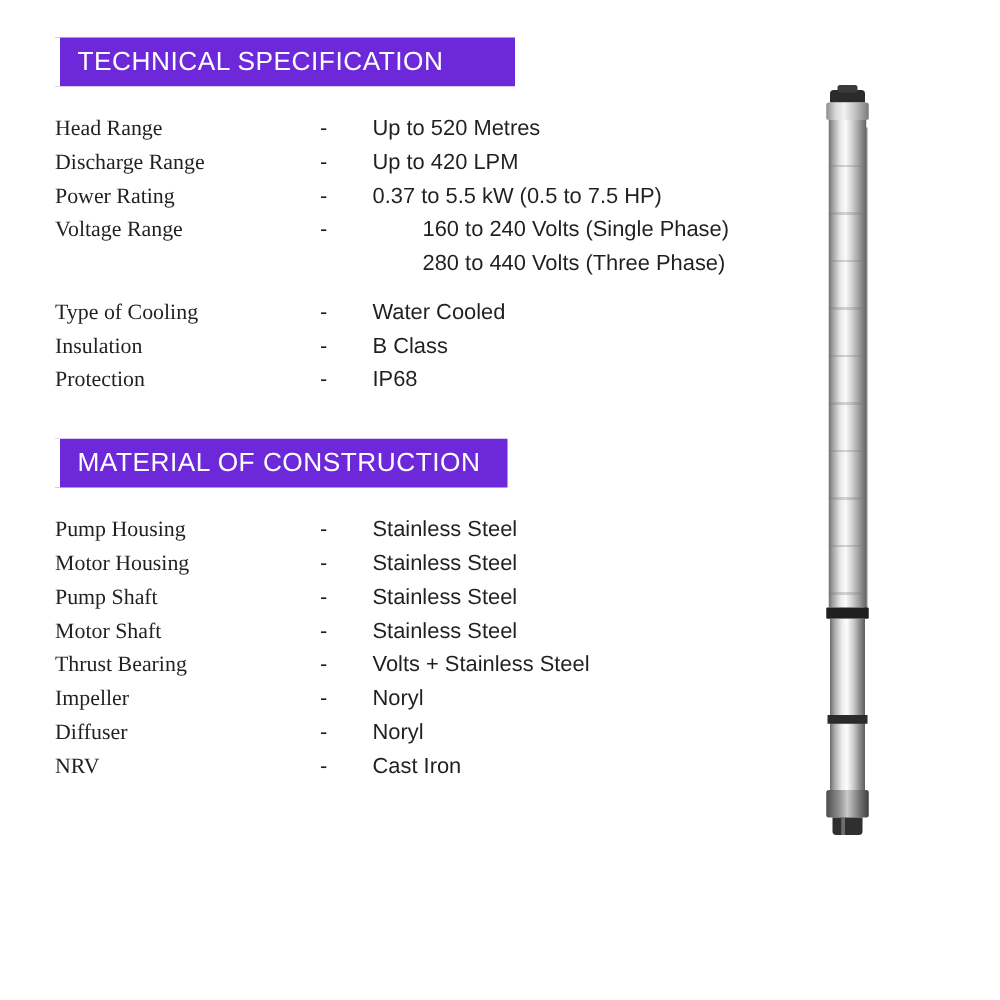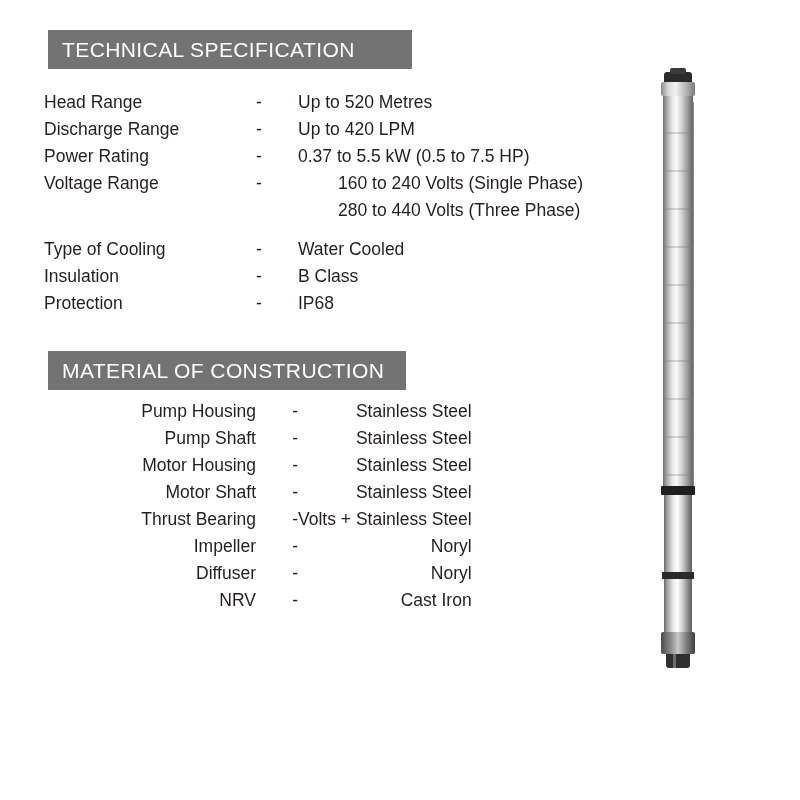--- a/index.html
+++ b/index.html
@@ -24,46 +24,46 @@
   
   .content {
     position: absolute;
     left: 44px;
     top: 30px;
     width: 600px;
   }
 
   .section-header {
     display: inline-block;
-    background: #737373;
+    background: #6d28d9;
     color: #ffffff;
     font-size: 21px;
     letter-spacing: 0.4px;
     padding: 9px 18px 9px 14px;
     line-height: 1;
     border-left: 4px solid #ffffff;
   }
   .section-header.spec { width: 368px; box-sizing: border-box; }
   .section-header.moc  { width: 362px; box-sizing: border-box; }
 
   .spec-block { margin-top: 20px; }
-  .moc-block  { margin-top: 8px; text-align: right; }
+  .moc-block  { margin-top: 20px; }
 
   table.rows {
     border-collapse: collapse;
     font-size: 17.5px;
     color: #231f20;
   }
   table.rows td {
     padding: 0;
     vertical-align: top;
     line-height: 27px;
     white-space: nowrap;
   }
-  td.label { width: 212px; }
+  td.label { width: 212px; font-family: Liberation Serif, serif; }
   td.dash  { width: 42px; }
   td.value { }
 
   .gap-row td { height: 12px; line-height: 12px; font-size: 0; }
 
   .sub-value { line-height: 27px; margin-left: 40px; }
 
   .section-gap { height: 34px; }
 
   
@@ -267,26 +267,26 @@
 
     <div class="moc-block">
       <table class="rows">
         <tbody>
             <tr>
           <td class="label">Pump Housing</td>
           <td class="dash">-</td>
           <td class="value">Stainless Steel</td>
         </tr>
         <tr>
+          <td class="label">Motor Housing</td>
+          <td class="dash">-</td>
+          <td class="value">Stainless Steel</td>
+        </tr>
+        <tr>
           <td class="label">Pump Shaft</td>
-          <td class="dash">-</td>
-          <td class="value">Stainless Steel</td>
-        </tr>
-        <tr>
-          <td class="label">Motor Housing</td>
           <td class="dash">-</td>
           <td class="value">Stainless Steel</td>
         </tr>
         <tr>
           <td class="label">Motor Shaft</td>
           <td class="dash">-</td>
           <td class="value">Stainless Steel</td>
         </tr>
         <tr>
           <td class="label">Thrust Bearing</td>

